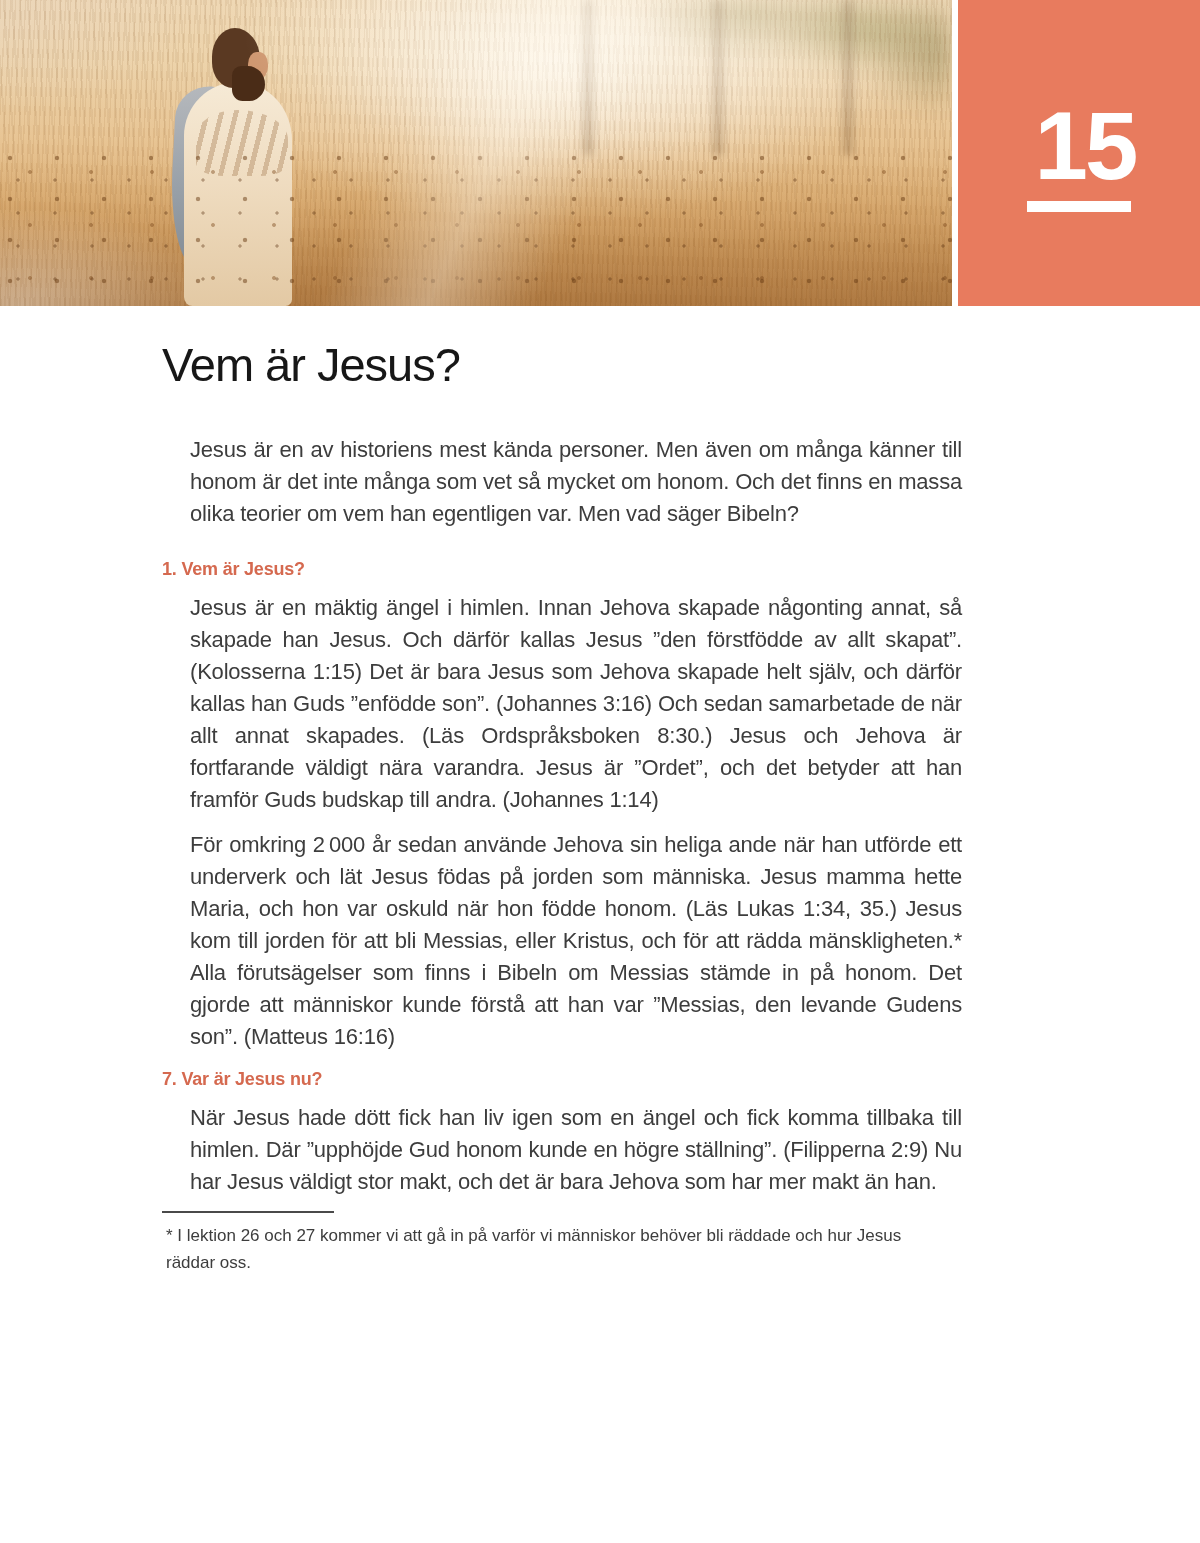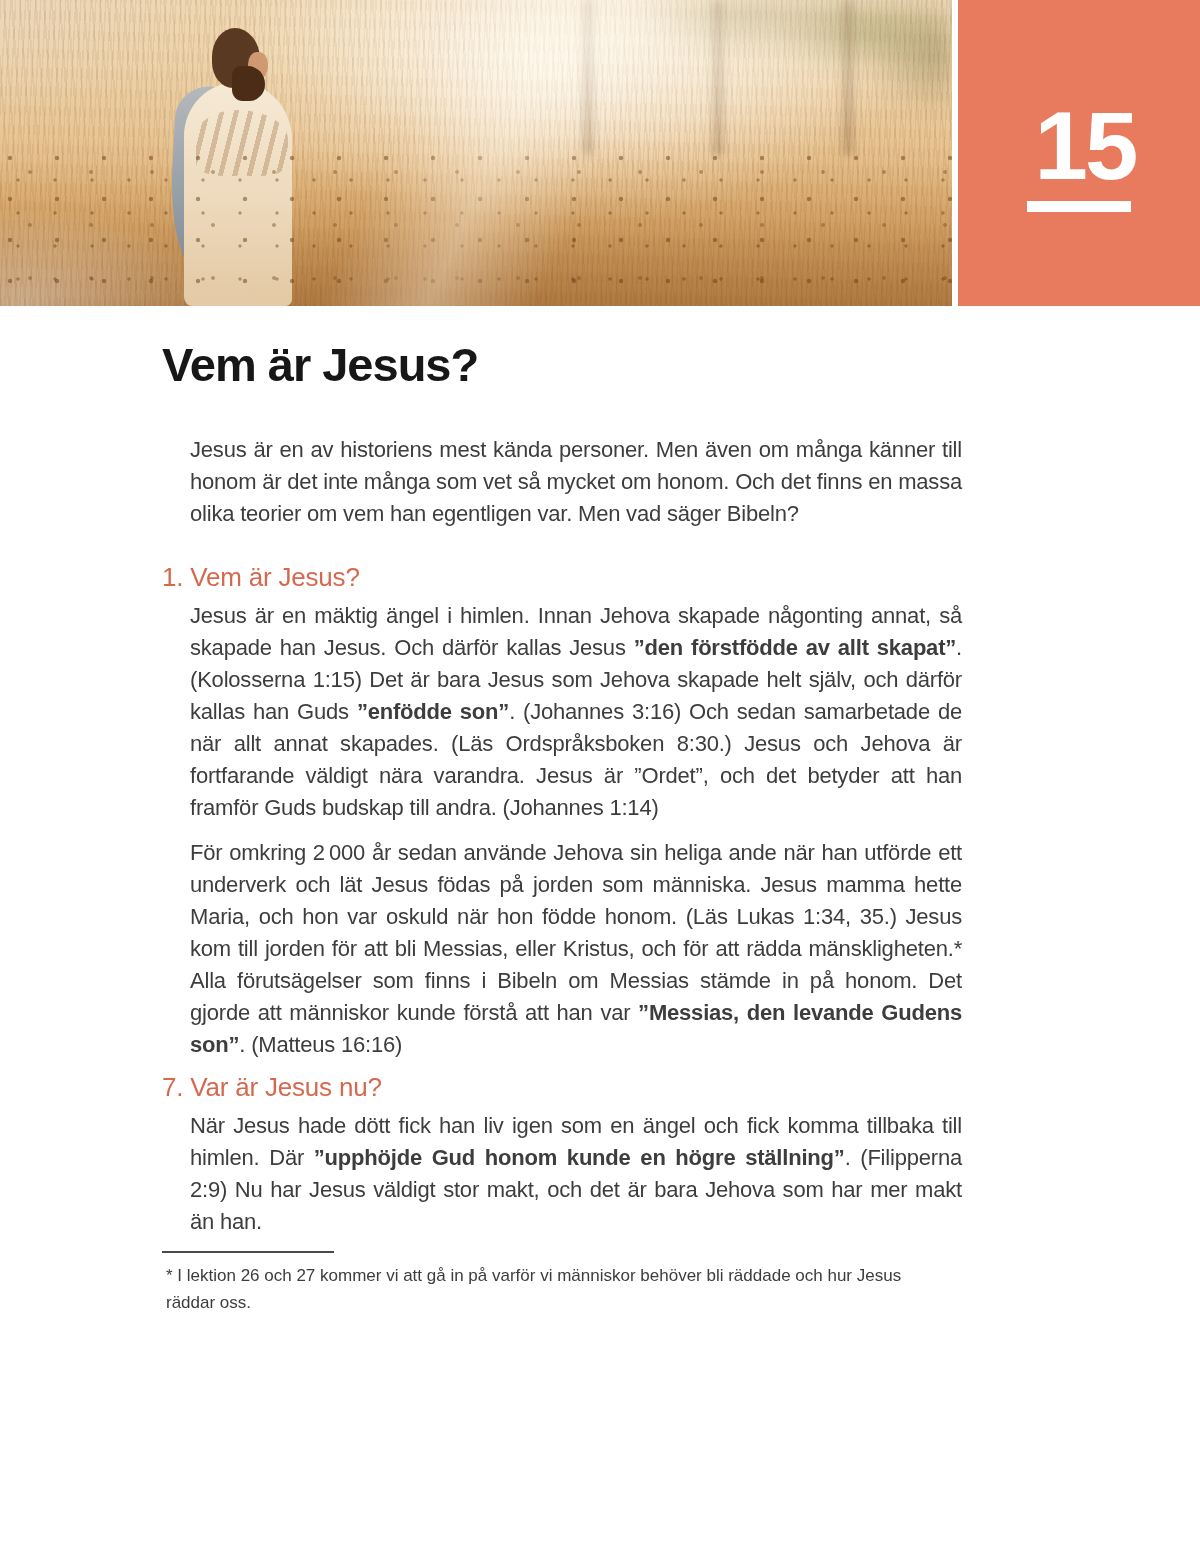--- a/index.html
+++ b/index.html
@@ -91,33 +91,33 @@
   }
   .lesson-underline {
     position:absolute; left:50%; transform:translateX(-50%); top:201px;
     width:104px; height:11px; background:#ffffff;
   }
 
   
   .content { position:absolute; left:162px; top:338px; width:800px; color:#3d3d3d; }
   .content h1 {
     margin:0 0 42px 0; font-size:47px; line-height:1.15;
-    color:#171717; font-weight:bold; letter-spacing:-1px;
+    color:#171717; font-weight:normal; letter-spacing:-1px;
   }
   .intro, .body {
     font-size:22px; line-height:32px; text-align:justify;
     margin:0 0 0 28px; letter-spacing:-0.2px;
   }
-  .intro { margin-bottom:34px; }
+  .intro { margin-bottom:26px; }
   .content h2 {
-    font-size:26px; line-height:26px; color:#d5694f;
-    margin:0 0 10px 0; font-weight:normal; letter-spacing:-0.2px;
+    font-size:18px; line-height:26px; color:#d5694f;
+    margin:0 0 10px 0; font-weight:bold; letter-spacing:-0.2px;
   }
   .content section { margin-bottom:13px; }
-  .bold { font-weight:bold; }
+  .bold { font-weight:normal; }
 
   
   .footnote { margin-top:6px; }
   .footnote-rule { width:172px; height:0; border-top:2px solid #4a4a4a; margin:0 0 9px 0; }
   .footnote p { margin:4px; font-size:17px; line-height:27px; width:748px; color:#3d3d3d; }
 </style>
 </head>
 <body>
 
 <div class="page">

